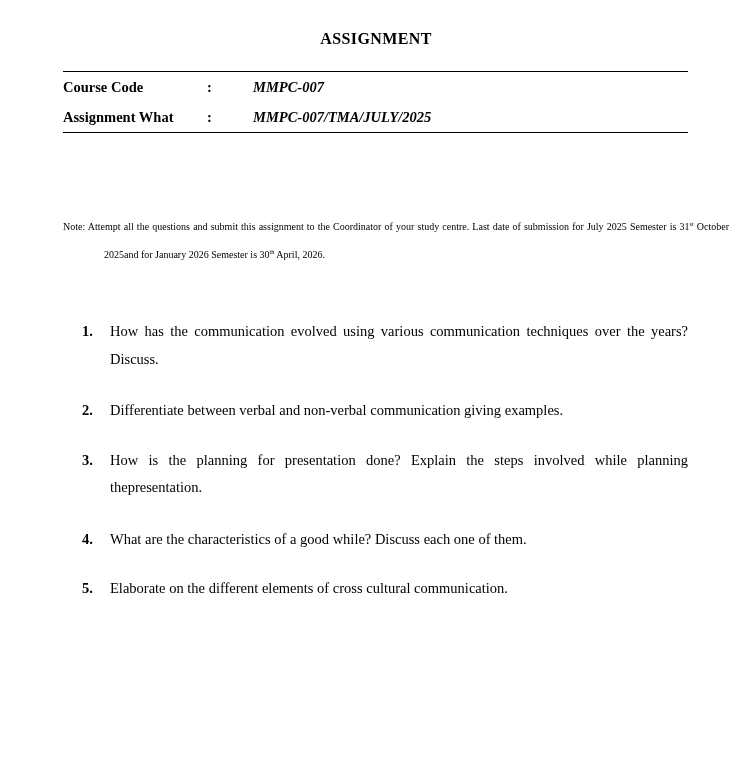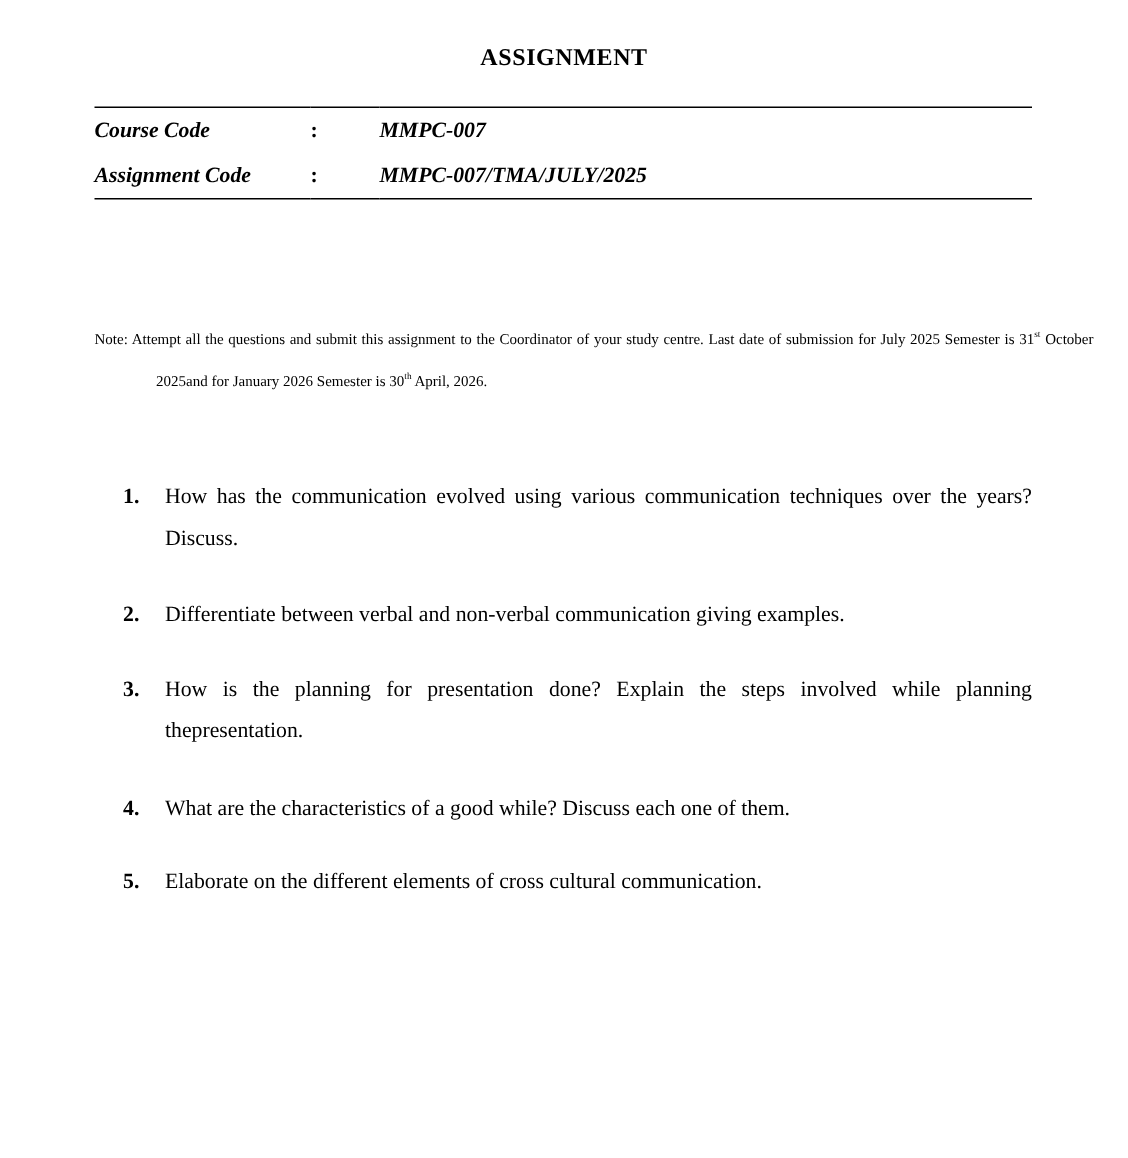--- a/index.html
+++ b/index.html
@@ -47,21 +47,21 @@
   }
   .info-table td {
     font-size: 14.5px;
     font-weight: bold;
     padding: 0;
     vertical-align: middle;
     line-height: 30.2px;
     height: 30.2px;
     white-space: nowrap;
   }
-  .col-label { width: 144px; font-style: italic; }
+  .col-label { width: 144px; }
   .col-colon { width: 46px; }
   .col-value { width: auto; font-style: italic; }
 
   
   .note-block {
     position: absolute;
     top: 203px;
     left: 63px;
     width: 625px;
     font-size: 10px;
@@ -113,21 +113,21 @@
   <div class="doc-title">ASSIGNMENT</div>
 
   <table class="info-table">
     <tbody>
       <tr>
         <td class="col-label">Course Code</td>
         <td class="col-colon">:</td>
         <td class="col-value">MMPC-007</td>
       </tr>
       <tr>
-        <td class="col-label">Assignment Code</td>
+        <td class="col-label">Assignment What</td>
         <td class="col-colon">:</td>
         <td class="col-value">MMPC-007/TMA/JULY/2025</td>
       </tr>
     </tbody>
   </table>
 
   <p class="note-block"><span>Note:</span> <span>Attempt all the questions and submit this assignment to the Coordinator of your study centre. Last date of submission for July 2025 Semester is 31</span><sup>st</sup><span> October 2025and for January 2026 Semester is 30</span><sup>th</sup><span> April, 2026.</span></p>
 
   <div class="questions">
 

